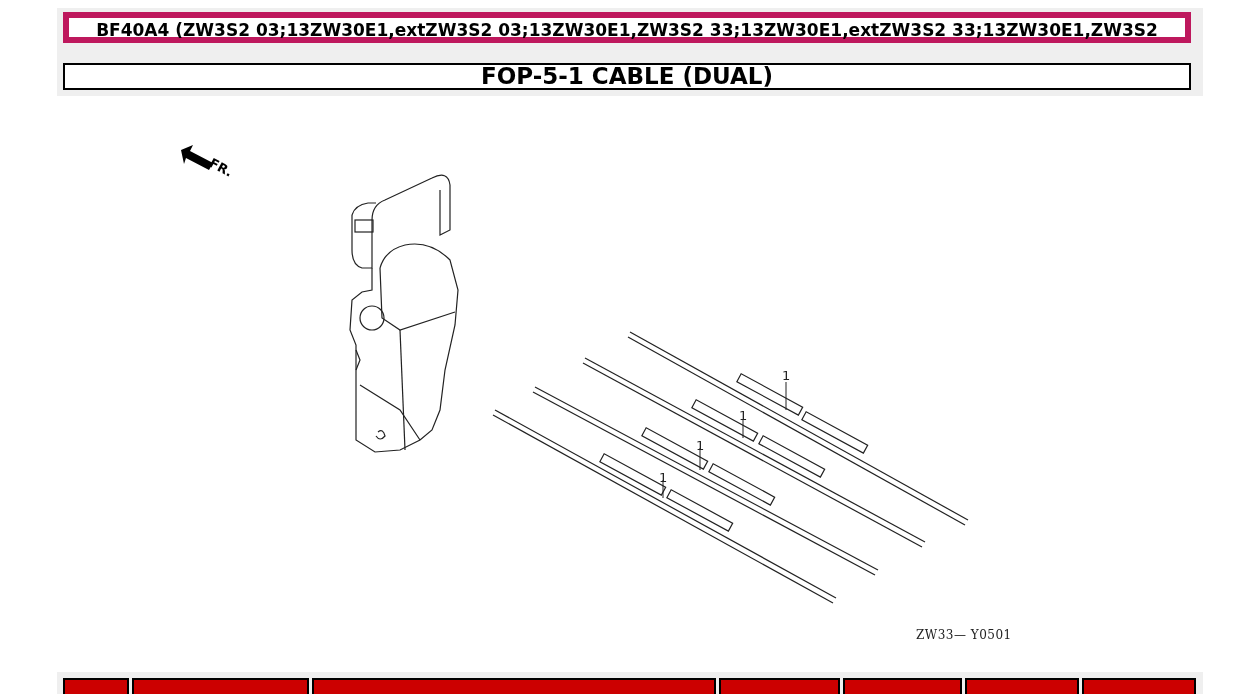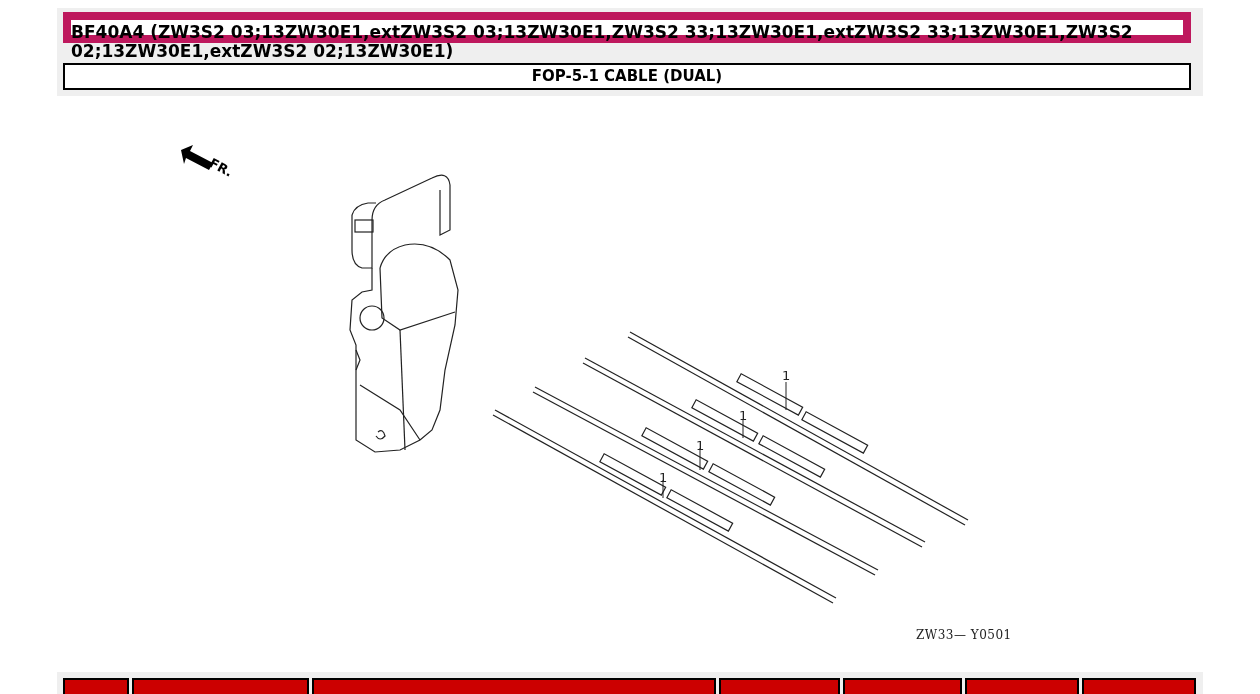--- a/index.html
+++ b/index.html
@@ -1,33 +1,32 @@
 <!DOCTYPE html>
 <html><head>
 <meta charset="utf-8">
 <style>
   html, body { margin: 0; padding: 0; background: #ffffff; }
   body { width: 1260px; height: 694px; overflow: hidden; position: relative; font-family: "DejaVu Sans", sans-serif; }
   .header-wrap { position: absolute; left: 57px; top: 8px; width: 1146px; height: 88px; background: #efefef; }
-  .title-box { position: absolute; left: 6px; top: 4px; width: 1128px; height: 31px; border: 8px solid #be185d; background: #fff; box-sizing: border-box; text-align: left; font-weight: bold; font-size: 17px; line-height: 19px; padding-top: 3px; color: #000; }
-  .subtitle-box { position: absolute; left: 6px; top: 55px; width: 1128px; height: 27px; border: 2px solid #000; background: #fff; box-sizing: border-box; text-align: center; font-weight: bold; font-size: 15px; line-height: 23px; color: #000; }
+  .title-box { position: absolute; left: 6px; top: 4px; width: 1128px; height: 31px; border: 6px solid #be185d; background: #fff; box-sizing: border-box; text-align: center; font-weight: bold; font-size: 17px; line-height: 19px; padding-top: 3px; color: #000; }
+  .subtitle-box { position: absolute; left: 6px; top: 55px; width: 1128px; height: 27px; border: 2px solid #000; background: #fff; box-sizing: border-box; text-align: center; font-weight: bold; font-size: 23px; line-height: 23px; color: #000; }
   .diagram { position: absolute; left: 150px; top: 120px; width: 950px; height: 520px; }
   .diagram svg { width: 100%; height: 100%; }
   .diagram-code { position: absolute; left: 916px; top: 628px; font-family: "DejaVu Serif", serif; font-size: 12px; color: #222; letter-spacing: 0.5px; }
   .fr-label { position: absolute; left: 209px; top: 160px; font-weight: bold; font-size: 13px; transform: rotate(28deg); color: #000; }
   .table-wrap { position: absolute; left: 57px; top: 672px; width: 1146px; height: 22px; background: #efefef; }
   .th { position: absolute; top: 6px; height: 16px; background: #cc0000; border: 2px solid #000; border-bottom: none; box-sizing: border-box; color: #fff; font-size: 11px; font-weight: bold; overflow: hidden; }
 </style>
 </head>
 <body>
 
 <div class="header-wrap">
   <div class="title-box">
     <div>BF40A4 (ZW3S2 03;13ZW30E1,extZW3S2 03;13ZW30E1,ZW3S2 33;13ZW30E1,extZW3S2 33;13ZW30E1,ZW3S2</div>
-    <div>02;13ZW30E1,extZW3S2 02;13ZW30E1)</div>
   </div>
   <div class="subtitle-box">FOP-5-1 CABLE (DUAL)</div>
 </div>
 
 <div class="fr-label">FR.</div>
 
 <div class="diagram">
   <svg viewBox="150 120 950 520" xmlns="http://www.w3.org/2000/svg">
 
     <g>

